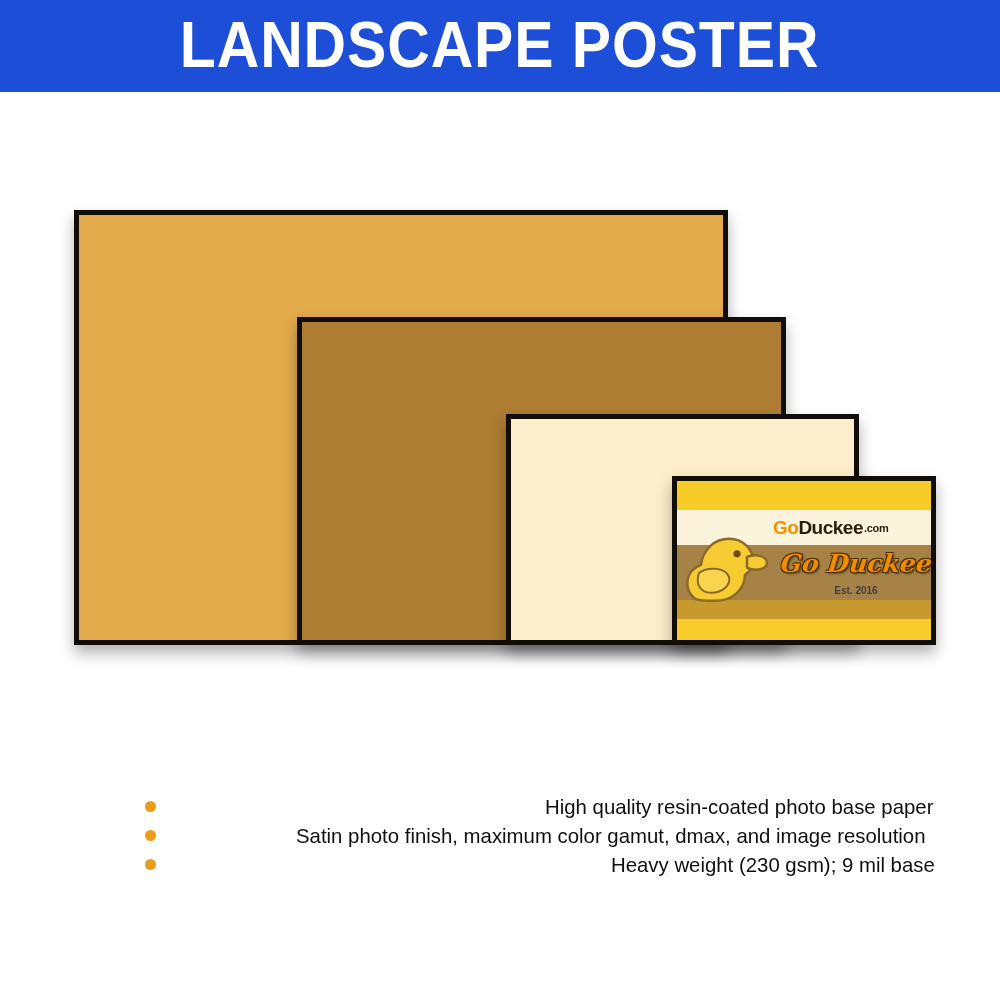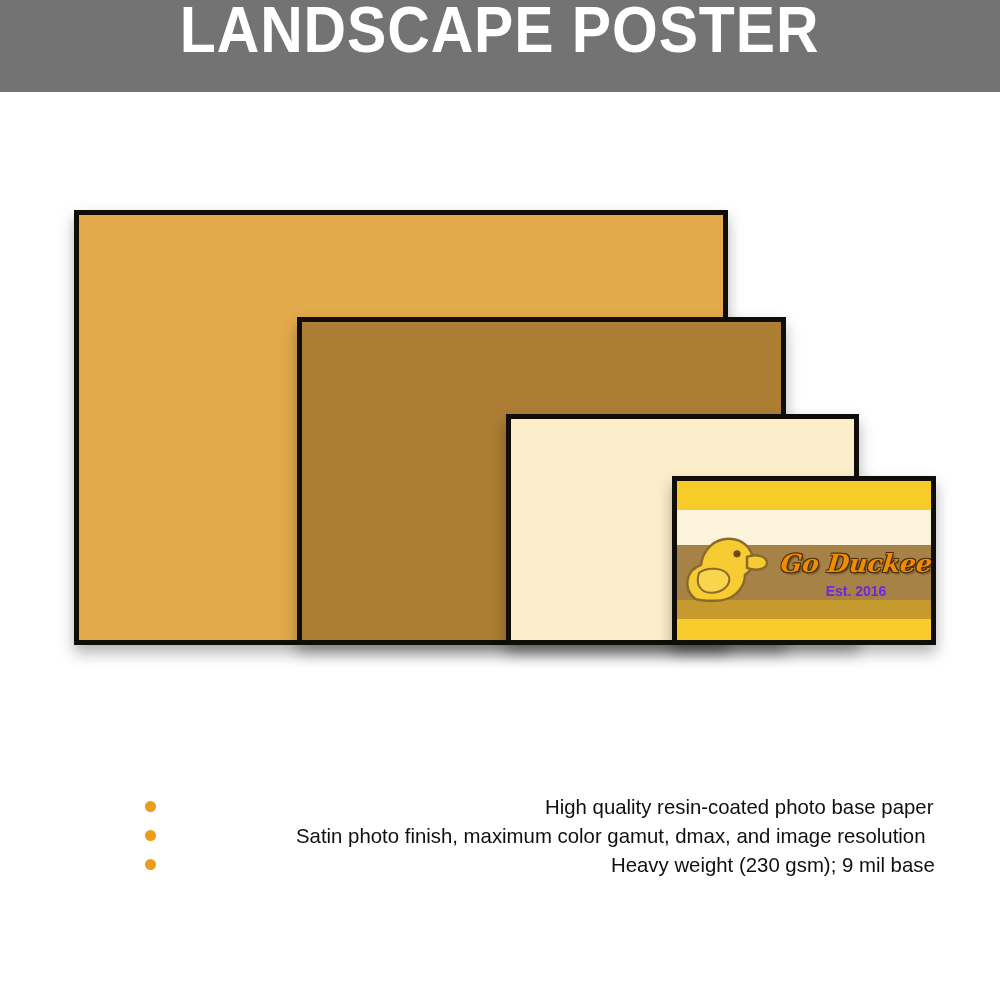--- a/index.html
+++ b/index.html
@@ -20,22 +20,23 @@
     background: #ffffff;
   }
 
   
   .header-banner {
     position: absolute;
     left: 0;
     top: 0;
     width: 1000px;
     height: 92px;
-    background: #737373;
-    display: flex;
+    background: #1d4ed8;
+    display: flex;
+    align-items: center;
     justify-content: center;
   }
   .header-title {
     color: #ffffff;
     font-family: "Liberation Sans Narrow", "Liberation Sans", sans-serif;
     font-weight: bold;
     font-size: 64px;
     letter-spacing: 1px;
     transform: scaleX(0.92);
     transform-origin: center;
@@ -149,22 +150,22 @@
     top: 63%;
     width: 166px;
     height: 12%;
     display: flex;
     align-items: center;
     justify-content: center;
     z-index: 6;
   }
   .logo-est span {
     font-weight: bold;
-    font-size: 14px;
-    color: #6d28d9;
+    font-size: 10px;
+    color: #404040;
     letter-spacing: 0px;
     white-space: nowrap;
     text-align: right;
   }
 
   
   .size-labels {
     position: absolute;
     left: 0;
     top: 690px;
@@ -247,20 +248,25 @@
           <path d="M14 72 C2 62 4 44 20 38 C22 22 34 12 48 12 C62 12 72 22 72 34
                    C72 40 69 45 64 48 C64 62 52 74 34 74 C27 74 19 74 14 72 Z" fill="#F7CB32" stroke="#8A6A2A" stroke-width="2.5" stroke-linejoin="round"></path>
 
           <path d="M66 30 C76 26 86 30 86 36 C86 42 76 45 66 41 Z" fill="#F7CB32" stroke="#8A6A2A" stroke-width="2.5" stroke-linejoin="round"></path>
 
           <circle cx="56" cy="27" r="3.6" fill="#6B4B12"></circle>
 
           <path d="M18 46 C26 40 44 40 48 50 C50 58 42 66 30 66 C20 66 14 58 18 46 Z" fill="#F9D44E" stroke="#8A6A2A" stroke-width="2"></path>
         </svg>
 
+        <div class="logo-wordmark">
+          <span class="wm-go">Go</span>
+            <span class="wm-duckee">Duckee</span>
+            <span class="wm-com">.com</span>
+        </div>
 
         <div class="logo-script">
           <span>Go Duckee</span>
         </div>
 
         <div class="logo-est">
           <span>Est. 2016</span>
         </div>
       </div>
     </div>

